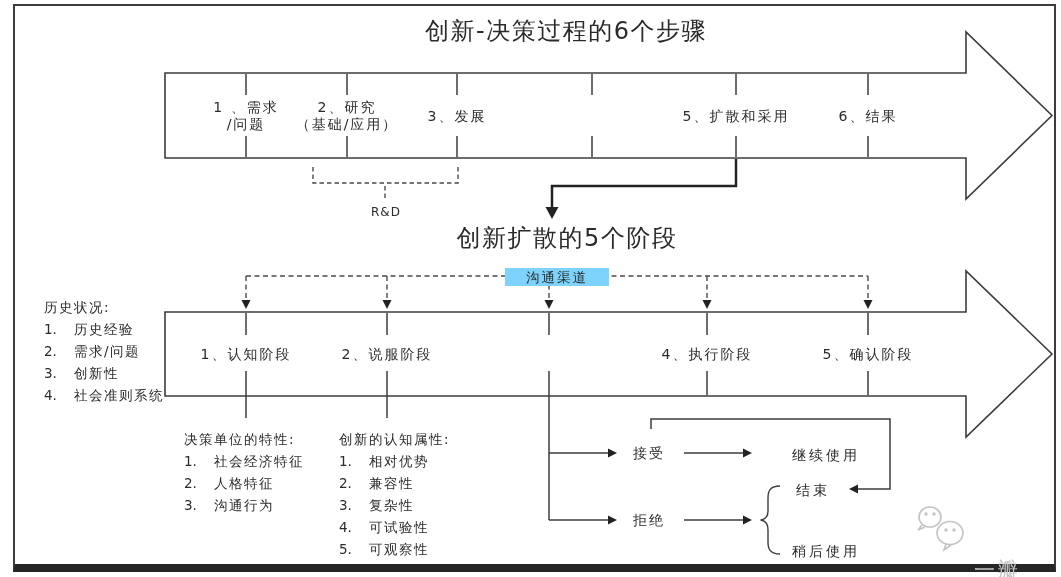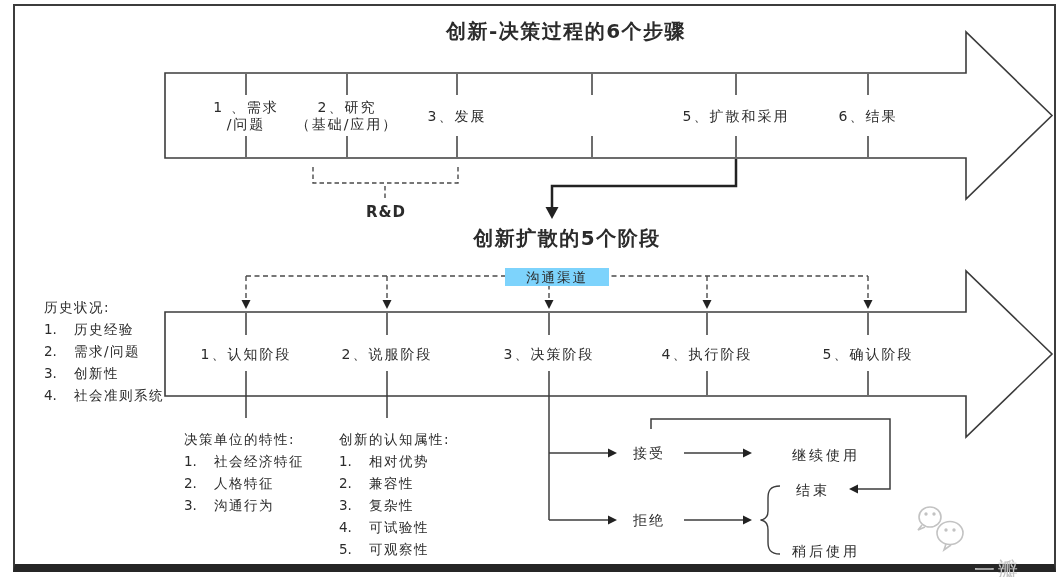--- a/index.html
+++ b/index.html
@@ -3,29 +3,29 @@
 <meta charset="utf-8">
 <style>
   html,body{margin:0;padding:0;background:#fff;}
   body{font-family:"DejaVu Sans","Liberation Sans",sans-serif;color:#2b2b2b;}
   .canvas{position:relative;width:1061px;height:577px;background:#fff;overflow:hidden;}
   .frame{position:absolute;left:13px;top:4px;width:1043px;height:568px;box-sizing:border-box;
          border:2px solid #3c3c3c;border-bottom:8px solid #262626;}
   svg.lines{position:absolute;left:0;top:0;z-index:1;}
   .lbl{position:absolute;z-index:2;line-height:18px;font-size:14px;letter-spacing:2px;}
   .ctr{text-align:center;}
-  .title{font-weight:bold;font-size:20px;letter-spacing:1.5px;line-height:24px;}
+  .title{font-weight:normal;font-size:24px;letter-spacing:1.5px;line-height:24px;}
   .step{display:flex;flex-direction:column;justify-content:center;align-items:center;
         white-space:pre-line;line-height:17px;}
   .block{position:absolute;z-index:2;font-size:13.5px;line-height:22px;letter-spacing:1.5px;}
   .block .bt{display:block;}
   .row{display:flex;}
   .row .n{width:30px;flex:none;letter-spacing:0;}
   .channel{background:#7dd3fc;padding:0 4px;font-size:13.5px;}
-  .rd{font-size:15px;letter-spacing:1px;font-weight:bold;}
+  .rd{font-size:12px;letter-spacing:1px;}
   .wm-text{position:absolute;z-index:2;font-size:21px;color:#c3c3c3;letter-spacing:2px;}
 </style>
 </head>
 <body>
 
 <div class="canvas">
 
   <div class="frame"></div>
 
   <svg class="lines" width="1061" height="577" viewBox="0 0 1061 577">
@@ -120,21 +120,20 @@
   <div class="lbl step ctr" style="left:382px;top:95px;width:150px;height:42px;">3、发展</div>
   <div class="lbl step ctr" style="left:661px;top:95px;width:150px;height:42px;">5、扩散和采用</div>
   <div class="lbl step ctr" style="left:793px;top:95px;width:150px;height:42px;">6、结果</div>
 
   <div class="lbl rd ctr" style="left:356px;top:203px;width:60px;">R&amp;D</div>
 
   <div class="lbl channel ctr" style="left:505px;top:268px;width:96px;">沟通渠道</div>
 
   <div class="lbl ctr" style="left:171px;top:345px;width:150px;">1、认知阶段</div>
   <div class="lbl ctr" style="left:312px;top:345px;width:150px;">2、说服阶段</div>
-  <div class="lbl ctr" style="left:474px;top:345px;width:150px;">3、决策阶段</div>
   <div class="lbl ctr" style="left:632px;top:345px;width:150px;">4、执行阶段</div>
   <div class="lbl ctr" style="left:793px;top:345px;width:150px;">5、确认阶段</div>
 
   <div class="block" style="left:44px;top:296px;width:165px;">
     <span class="bt">历史状况:</span>
     <div class="row">
       <span class="n">1.</span>
       <span>历史经验</span>
       </div>
     <div class="row">

